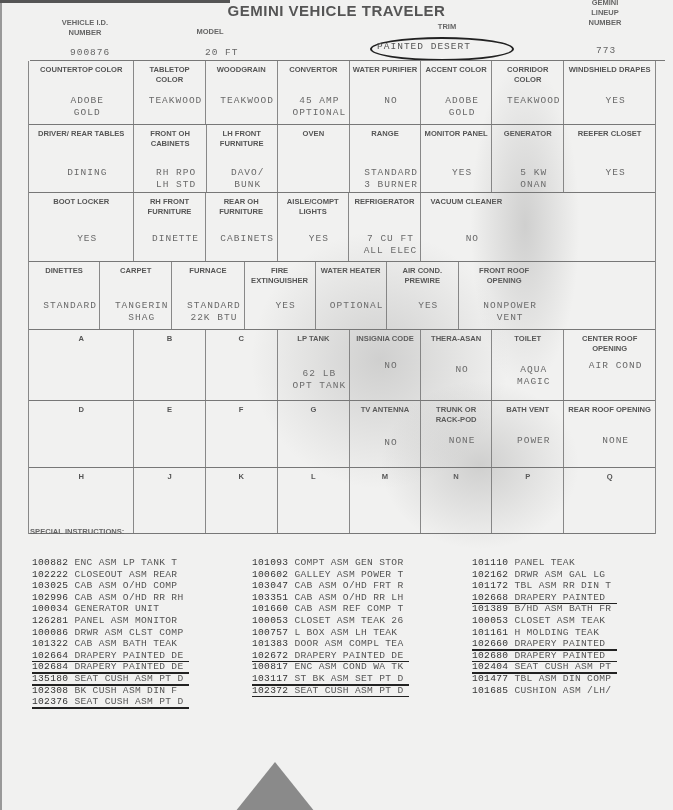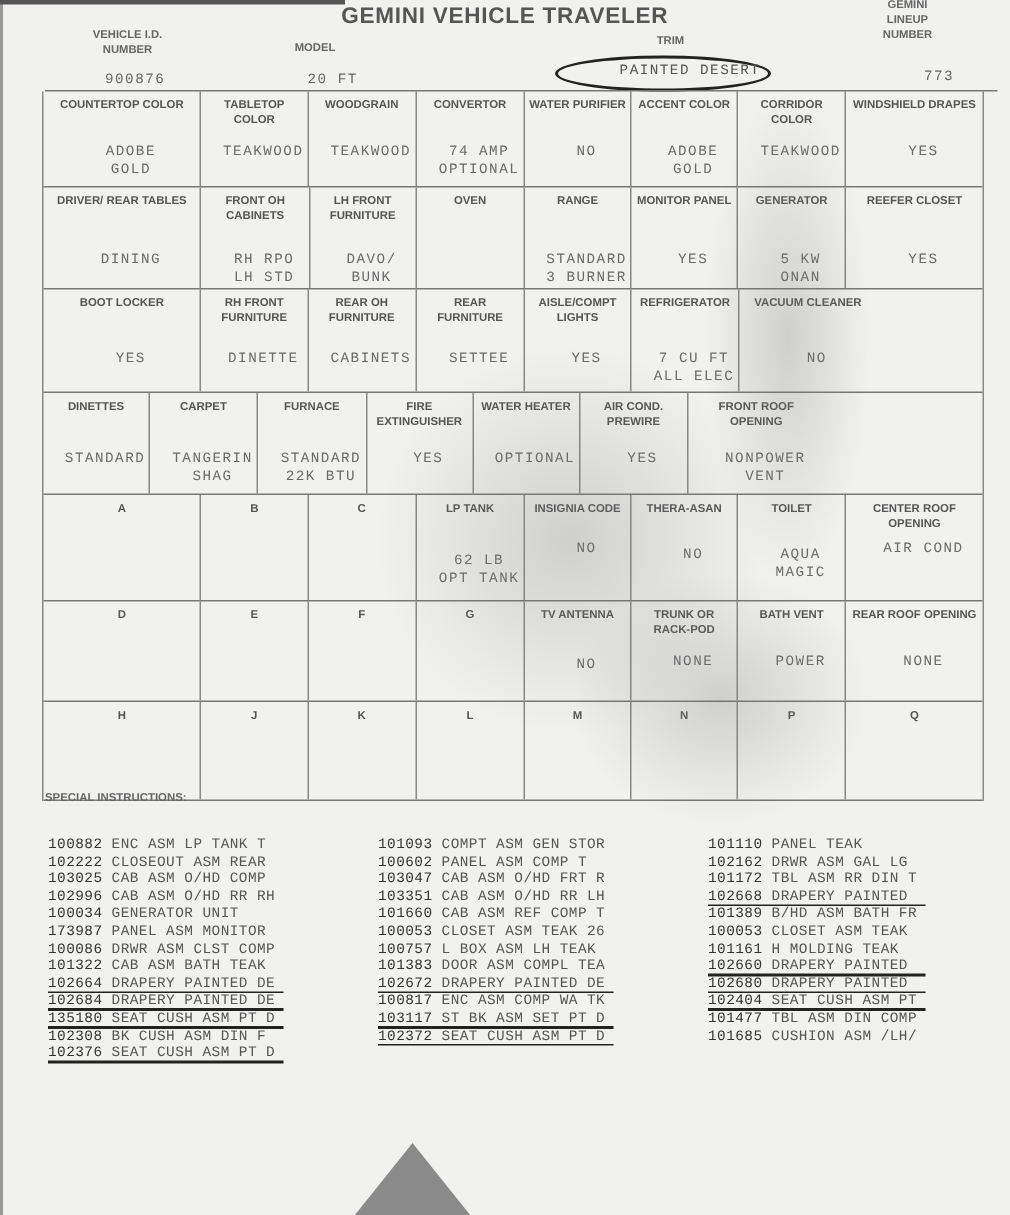--- a/index.html
+++ b/index.html
@@ -20,21 +20,21 @@
   }
   .hdr-value {
     position: absolute; font-family: "Liberation Mono", monospace;
     font-size: 9.5px; color: #666; letter-spacing: 1px;
   }
   .trim-oval {
     position: absolute; left: 370px; top: 37px; width: 140px; height: 20px;
     border: 2px solid #222; border-radius: 50%;
   }
   .trim-value {
-    position: absolute; left: 388px; top: 41px; width: 144px; text-align: center;
+    position: absolute; left: 352px; top: 41px; width: 144px; text-align: center;
     font-family: "Liberation Mono", monospace; font-size: 9.5px; color: #555; letter-spacing: 1px;
   }
   .hdr-rule { position: absolute; left: 30px; top: 60px; width: 635px; height: 1px; background: #777; }
 
   .grid {
     position: absolute; left: 28px; top: 61px; width: 626px;
     border-left: 1px solid #888; border-right: 1px solid #888;
   }
   .grow { display: flex; border-bottom: 1px solid #777; }
   .cell {
@@ -94,42 +94,42 @@
 <div class="hdr-label" style="left:190px;top:27px;width:40px;">MODEL</div>
 <div class="hdr-value" style="left:205px;top:47px;">20 FT</div>
 
 <div class="hdr-label" style="left:422px;top:22px;width:50px;">TRIM</div>
 <div class="trim-oval"></div>
 <div class="trim-value">PAINTED DESERT</div>
 
 <div class="hdr-label" style="left:580px;top:-2px;width:50px;white-space:pre-line;">GEMINI
 LINEUP
 NUMBER</div>
-<div class="hdr-value" style="left:596px;top:45px;margin-left:20px;">773</div>
+<div class="hdr-value" style="left:596px;top:45px;">773</div>
 
 <div class="hdr-rule"></div>
 
 <div class="grid" id="grid">
     <div class="grow" style="height: 63px;">
       <div class="cell" style="width: 105.48px;">
         <span class="lbl">COUNTERTOP COLOR</span>
         <span class="val" style="top: 34px;">ADOBE
 GOLD</span>
       </div>
       <div class="cell" style="width: 71.0842px;">
         <span class="lbl">TABLETOP COLOR</span>
         <span class="val" style="top: 34px;">TEAKWOOD</span>
       </div>
       <div class="cell" style="width: 72.2308px;">
         <span class="lbl">WOODGRAIN</span>
         <span class="val" style="top: 34px;">TEAKWOOD</span>
       </div>
       <div class="cell" style="width: 72.2308px;">
         <span class="lbl">CONVERTOR</span>
-        <span class="val" style="top: 34px;">74 AMP
+        <span class="val" style="top: 34px;">45 AMP
 OPTIONAL</span>
       </div>
       <div class="cell" style="width: 71.0842px;">
         <span class="lbl">WATER PURIFIER</span>
         <span class="val" style="top: 34px;">NO</span>
       </div>
       <div class="cell" style="width: 71.0842px;">
         <span class="lbl">ACCENT COLOR</span>
         <span class="val" style="top: 34px;">ADOBE
 GOLD</span>
@@ -186,24 +186,20 @@
         <span class="lbl">BOOT LOCKER</span>
         <span class="val" style="top: 40px;">YES</span>
       </div>
       <div class="cell" style="width: 71.0842px;">
         <span class="lbl">RH FRONT FURNITURE</span>
         <span class="val" style="top: 40px;">DINETTE</span>
       </div>
       <div class="cell" style="width: 72.2308px;">
         <span class="lbl">REAR OH FURNITURE</span>
         <span class="val" style="top: 40px;">CABINETS</span>
-      </div>
-      <div class="cell" style="width: 72.2308px;">
-        <span class="lbl">REAR FURNITURE</span>
-        <span class="val" style="top: 40px;">SETTEE</span>
       </div>
       <div class="cell" style="width: 71.0842px;">
         <span class="lbl">AISLE/COMPT LIGHTS</span>
         <span class="val" style="top: 40px;">YES</span>
       </div>
       <div class="cell" style="width: 72.2308px;">
         <span class="lbl">REFRIGERATOR</span>
         <span class="val" style="top: 40px;">7 CU FT
 ALL ELEC</span>
       </div>
@@ -356,40 +352,40 @@
 <div class="smudge" style="left:380px;top:380px;width:200px;height:170px;"></div>
 
 <div class="si-label">SPECIAL INSTRUCTIONS:</div>
 
 <div class="parts-col" id="parts-0" style="left:32px;">
     <div class="part-line"><span class="pn">100882</span><span> </span><span class="desc">ENC ASM LP TANK T</span></div>
     <div class="part-line"><span class="pn">102222</span><span> </span><span class="desc">CLOSEOUT ASM REAR</span></div>
     <div class="part-line"><span class="pn">103025</span><span> </span><span class="desc">CAB ASM O/HD COMP</span></div>
     <div class="part-line"><span class="pn">102996</span><span> </span><span class="desc">CAB ASM O/HD RR RH</span></div>
     <div class="part-line"><span class="pn">100034</span><span> </span><span class="desc">GENERATOR UNIT</span></div>
-    <div class="part-line"><span class="pn">173987</span><span> </span><span class="desc">PANEL ASM MONITOR</span></div>
+    <div class="part-line"><span class="pn">126281</span><span> </span><span class="desc">PANEL ASM MONITOR</span></div>
     <div class="part-line"><span class="pn">100086</span><span> </span><span class="desc">DRWR ASM CLST COMP</span></div>
     <div class="part-line"><span class="pn">101322</span><span> </span><span class="desc">CAB ASM BATH TEAK</span></div>
     <div class="part-line underlined"><span class="pn">102664</span><span> </span><span class="desc">DRAPERY PAINTED DE</span></div>
     <div class="part-line underlined"><span class="pn">102684</span><span> </span><span class="desc">DRAPERY PAINTED DE</span></div>
     <div class="part-line underlined"><span class="pn">135180</span><span> </span><span class="desc">SEAT CUSH ASM PT D</span></div>
     <div class="part-line"><span class="pn">102308</span><span> </span><span class="desc">BK CUSH ASM DIN F</span></div>
     <div class="part-line underlined"><span class="pn">102376</span><span> </span><span class="desc">SEAT CUSH ASM PT D</span></div>
   </div>
 <div class="parts-col" id="parts-1" style="left:252px;">
     <div class="part-line"><span class="pn">101093</span><span> </span><span class="desc">COMPT ASM GEN STOR</span></div>
-    <div class="part-line"><span class="pn">100602</span><span> </span><span class="desc">PANEL ASM COMP T</span></div>
+    <div class="part-line"><span class="pn">100602</span><span> </span><span class="desc">GALLEY ASM POWER T</span></div>
     <div class="part-line"><span class="pn">103047</span><span> </span><span class="desc">CAB ASM O/HD FRT R</span></div>
     <div class="part-line"><span class="pn">103351</span><span> </span><span class="desc">CAB ASM O/HD RR LH</span></div>
     <div class="part-line"><span class="pn">101660</span><span> </span><span class="desc">CAB ASM REF COMP T</span></div>
     <div class="part-line"><span class="pn">100053</span><span> </span><span class="desc">CLOSET ASM TEAK 26</span></div>
     <div class="part-line"><span class="pn">100757</span><span> </span><span class="desc">L BOX ASM LH TEAK</span></div>
     <div class="part-line"><span class="pn">101383</span><span> </span><span class="desc">DOOR ASM COMPL TEA</span></div>
     <div class="part-line underlined"><span class="pn">102672</span><span> </span><span class="desc">DRAPERY PAINTED DE</span></div>
-    <div class="part-line"><span class="pn">100817</span><span> </span><span class="desc">ENC ASM COMP WA TK</span></div>
+    <div class="part-line"><span class="pn">100817</span><span> </span><span class="desc">ENC ASM COND WA TK</span></div>
     <div class="part-line underlined"><span class="pn">103117</span><span> </span><span class="desc">ST BK ASM SET PT D</span></div>
     <div class="part-line underlined"><span class="pn">102372</span><span> </span><span class="desc">SEAT CUSH ASM PT D</span></div>
   </div>
 <div class="parts-col" id="parts-2" style="left:472px;">
     <div class="part-line"><span class="pn">101110</span><span> </span><span class="desc">PANEL TEAK</span></div>
     <div class="part-line"><span class="pn">102162</span><span> </span><span class="desc">DRWR ASM GAL LG</span></div>
     <div class="part-line"><span class="pn">101172</span><span> </span><span class="desc">TBL ASM RR DIN T</span></div>
     <div class="part-line underlined"><span class="pn">102668</span><span> </span><span class="desc">DRAPERY PAINTED</span></div>
     <div class="part-line"><span class="pn">101389</span><span> </span><span class="desc">B/HD ASM BATH FR</span></div>
     <div class="part-line"><span class="pn">100053</span><span> </span><span class="desc">CLOSET ASM TEAK</span></div>

